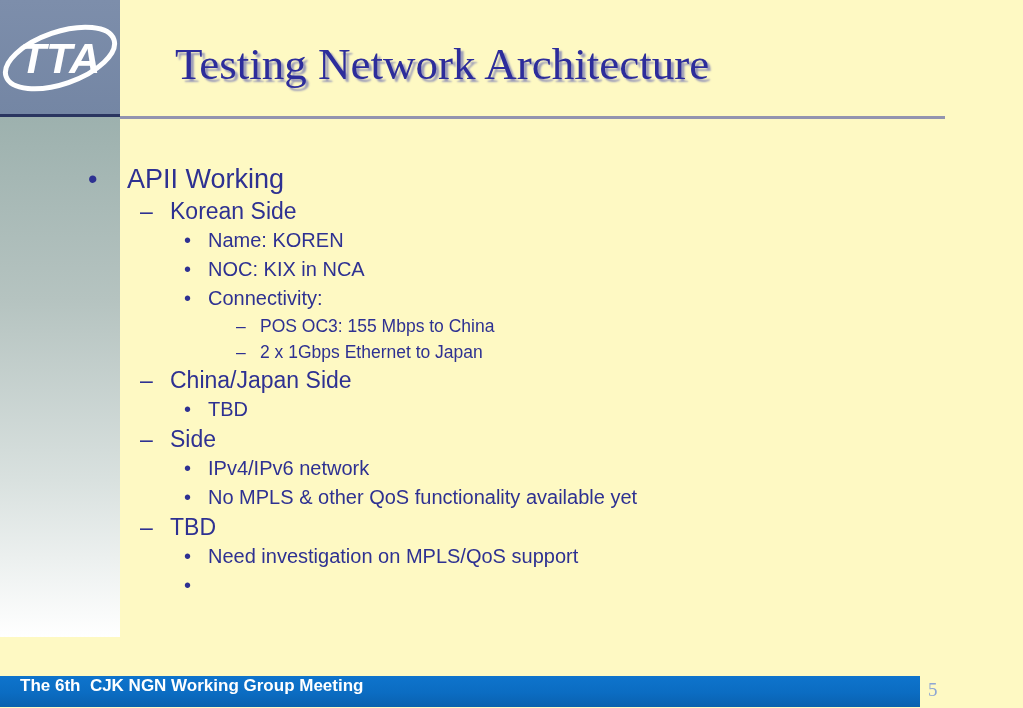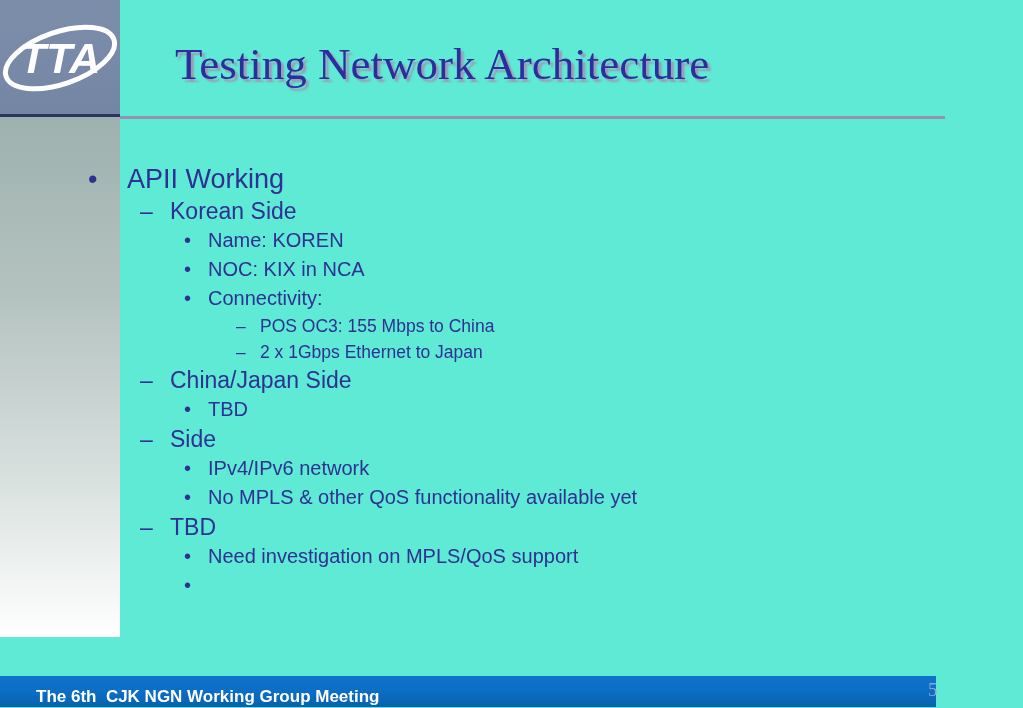--- a/index.html
+++ b/index.html
@@ -1,20 +1,20 @@
 <!DOCTYPE html>
 <html><head>
 <meta charset="utf-8">
 <style>
   html, body { margin: 0; padding: 0; background: #ffffff; }
   .slide {
     position: relative;
     width: 1023px;
     height: 708px;
-    background: #5eead4;
+    background: #fef9c3;
     overflow: hidden;
     font-family: "Liberation Sans", sans-serif;
   }
 
   
   .logo-box {
     position: absolute;
     left: 0; top: 0;
     width: 120px; height: 114px;
     background: linear-gradient(180deg, #7d8eab 0%, #7486a4 100%);
@@ -66,22 +66,21 @@
   .level-4 { font-size: 17.5px; height: 26px; padding-left: 236px; }
   .level-4 .marker { width: 24px; }
 
   
   .footer-bar {
     position: absolute;
     left: 0; bottom: 1px;
     width: 920px; height: 31px;
     background: linear-gradient(180deg, #0e74cc 0%, #0b6cc2 55%, #0a61ae 100%);
     display: flex;
-    align-items: flex-end;
-    padding-left: 16px;
+    align-items: flex-start;
   }
   .footer-text {
     color: #ffffff;
     font-weight: bold;
     font-size: 17px;
     padding-left: 20px;
     white-space: pre;
   }
   .page-number {
     position: absolute;

